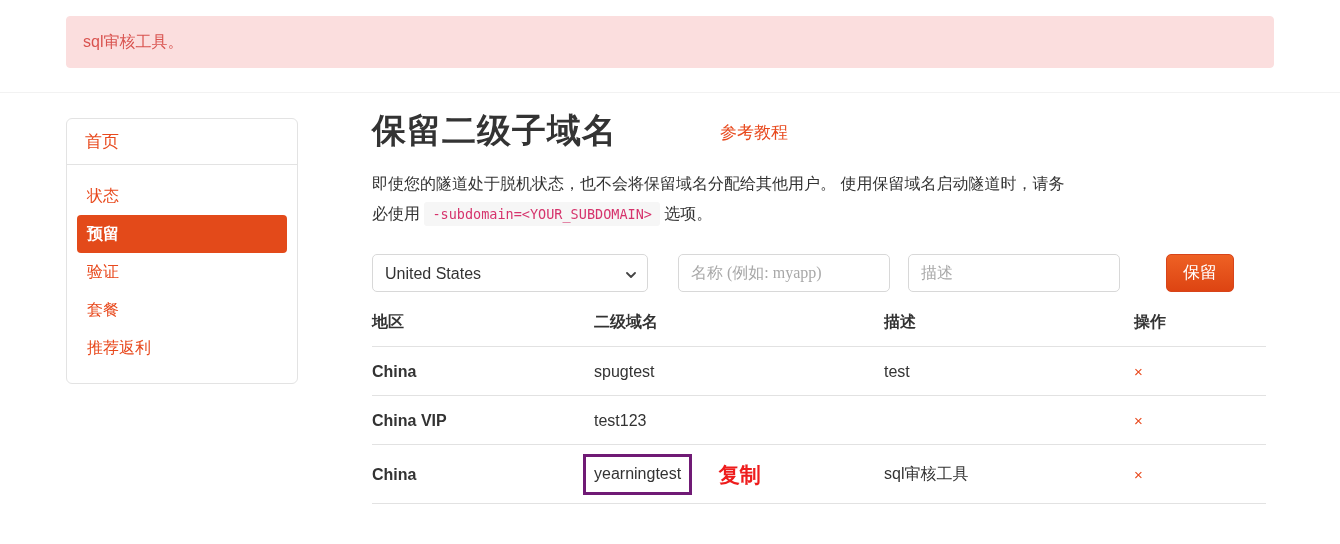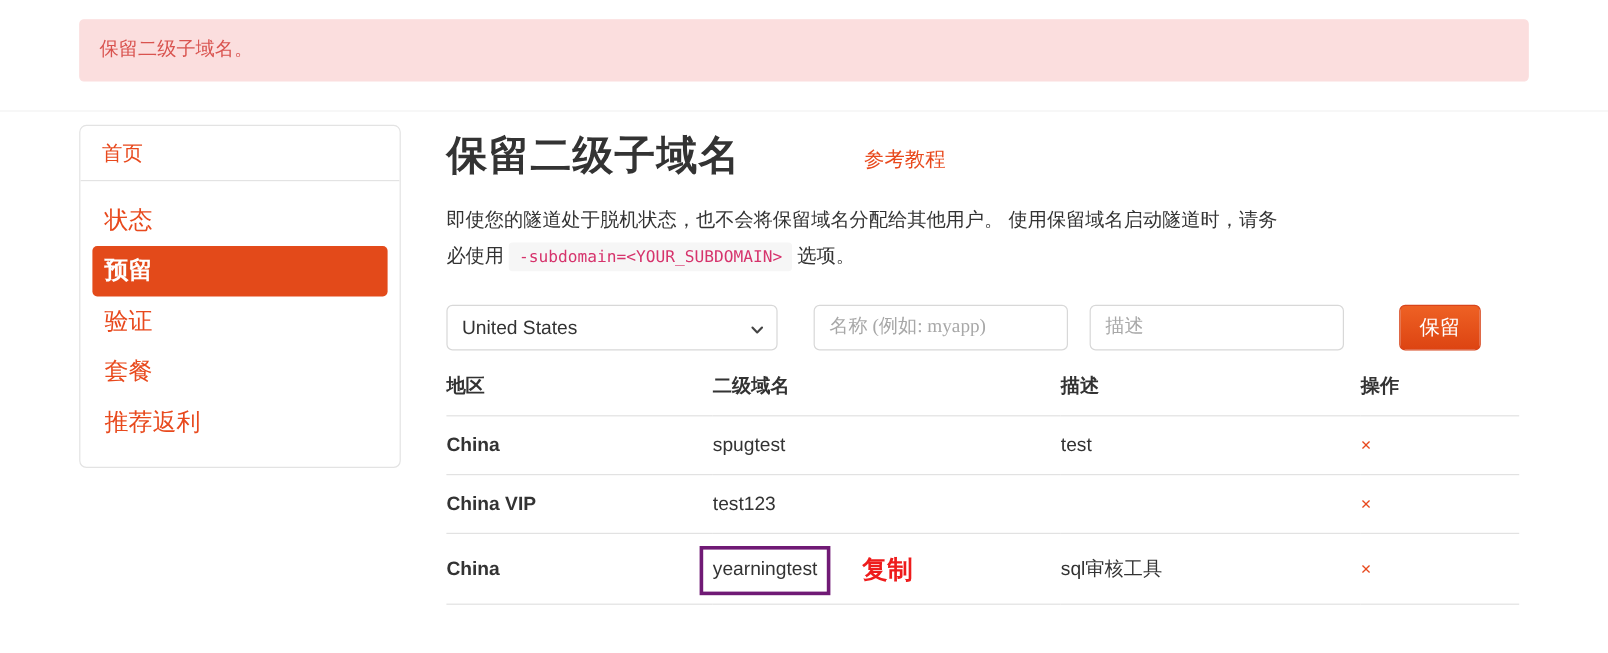--- a/index.html
+++ b/index.html
@@ -43,39 +43,39 @@
     top: 92px;
     width: 1340px;
     height: 1px;
     background: #f2f2f2;
   }
 
   
   .sidebar {
     position: absolute;
     left: 66px;
-    top: 104px;
-    width: 268px;
+    top: 118px;
+    width: 232px;
     background: #ffffff;
     border: 1px solid #e3e3e3;
     border-radius: 6px;
     box-sizing: border-box;
     overflow: hidden;
   }
   .sidebar-top {
     border-bottom: 1px solid #e3e3e3;
     padding: 14px 18px;
   }
   .sidebar-body {
     padding: 12px 10px 16px 10px;
   }
   .nav-link {
     display: block;
     color: #e8491d;
-    font-size: 20px;
+    font-size: 16px;
     line-height: 1;
     text-decoration: none;
     padding: 11px 10px;
     border-radius: 4px;
     cursor: pointer;
   }
   .nav-link.home {
     padding: 0;
     font-size: 17px;
   }
@@ -244,21 +244,21 @@
     font-weight: bold;
     margin-left: 22px;
     vertical-align: middle;
   }
 </style>
 </head>
 <body>
 
 <div class="alert-wrap">
   <div class="alert">
-    <span>保留二级子域名。</span>
+    <span>sql审核工具。</span>
   </div>
 </div>
 
 <div class="page-rule"></div>
 
 <nav class="sidebar">
   <div class="sidebar-top">
     <a class="nav-link home">首页</a>
   </div>
   <div class="sidebar-body">

